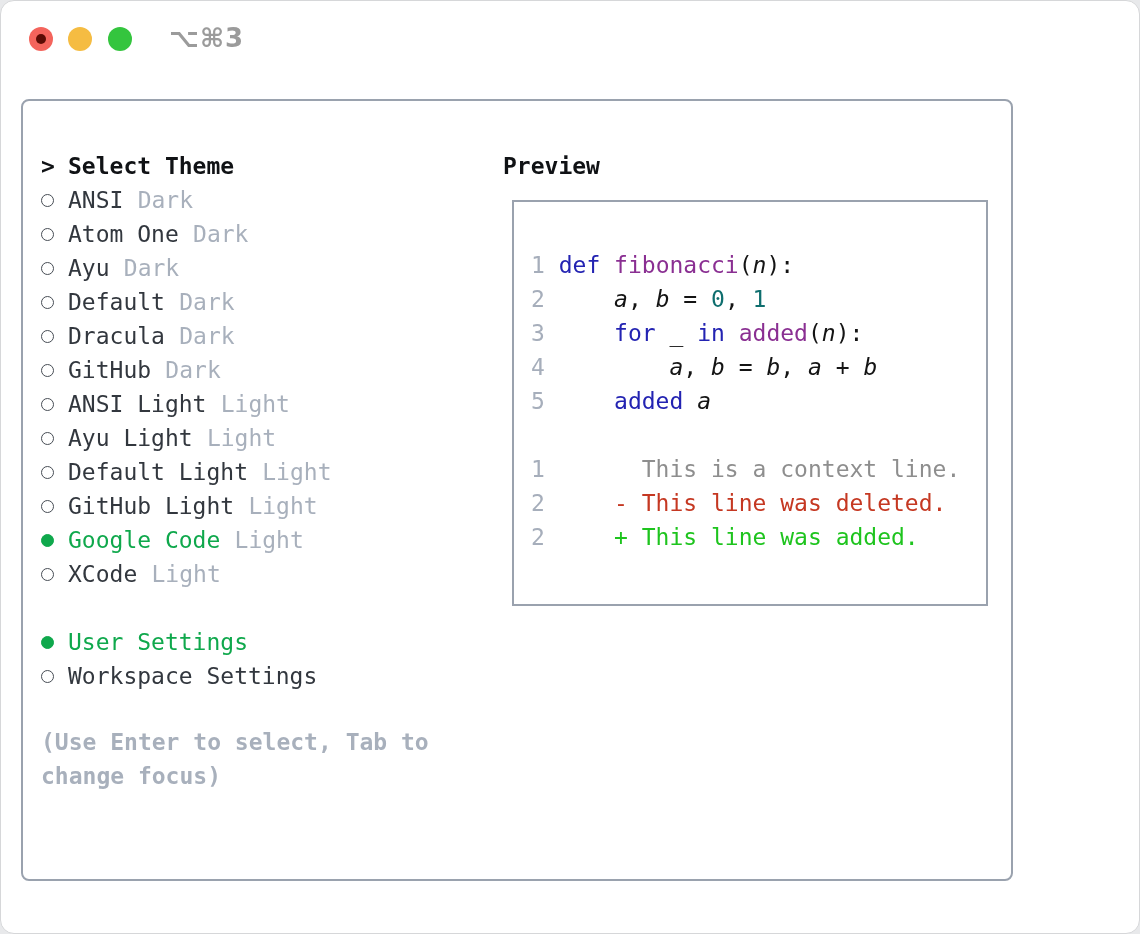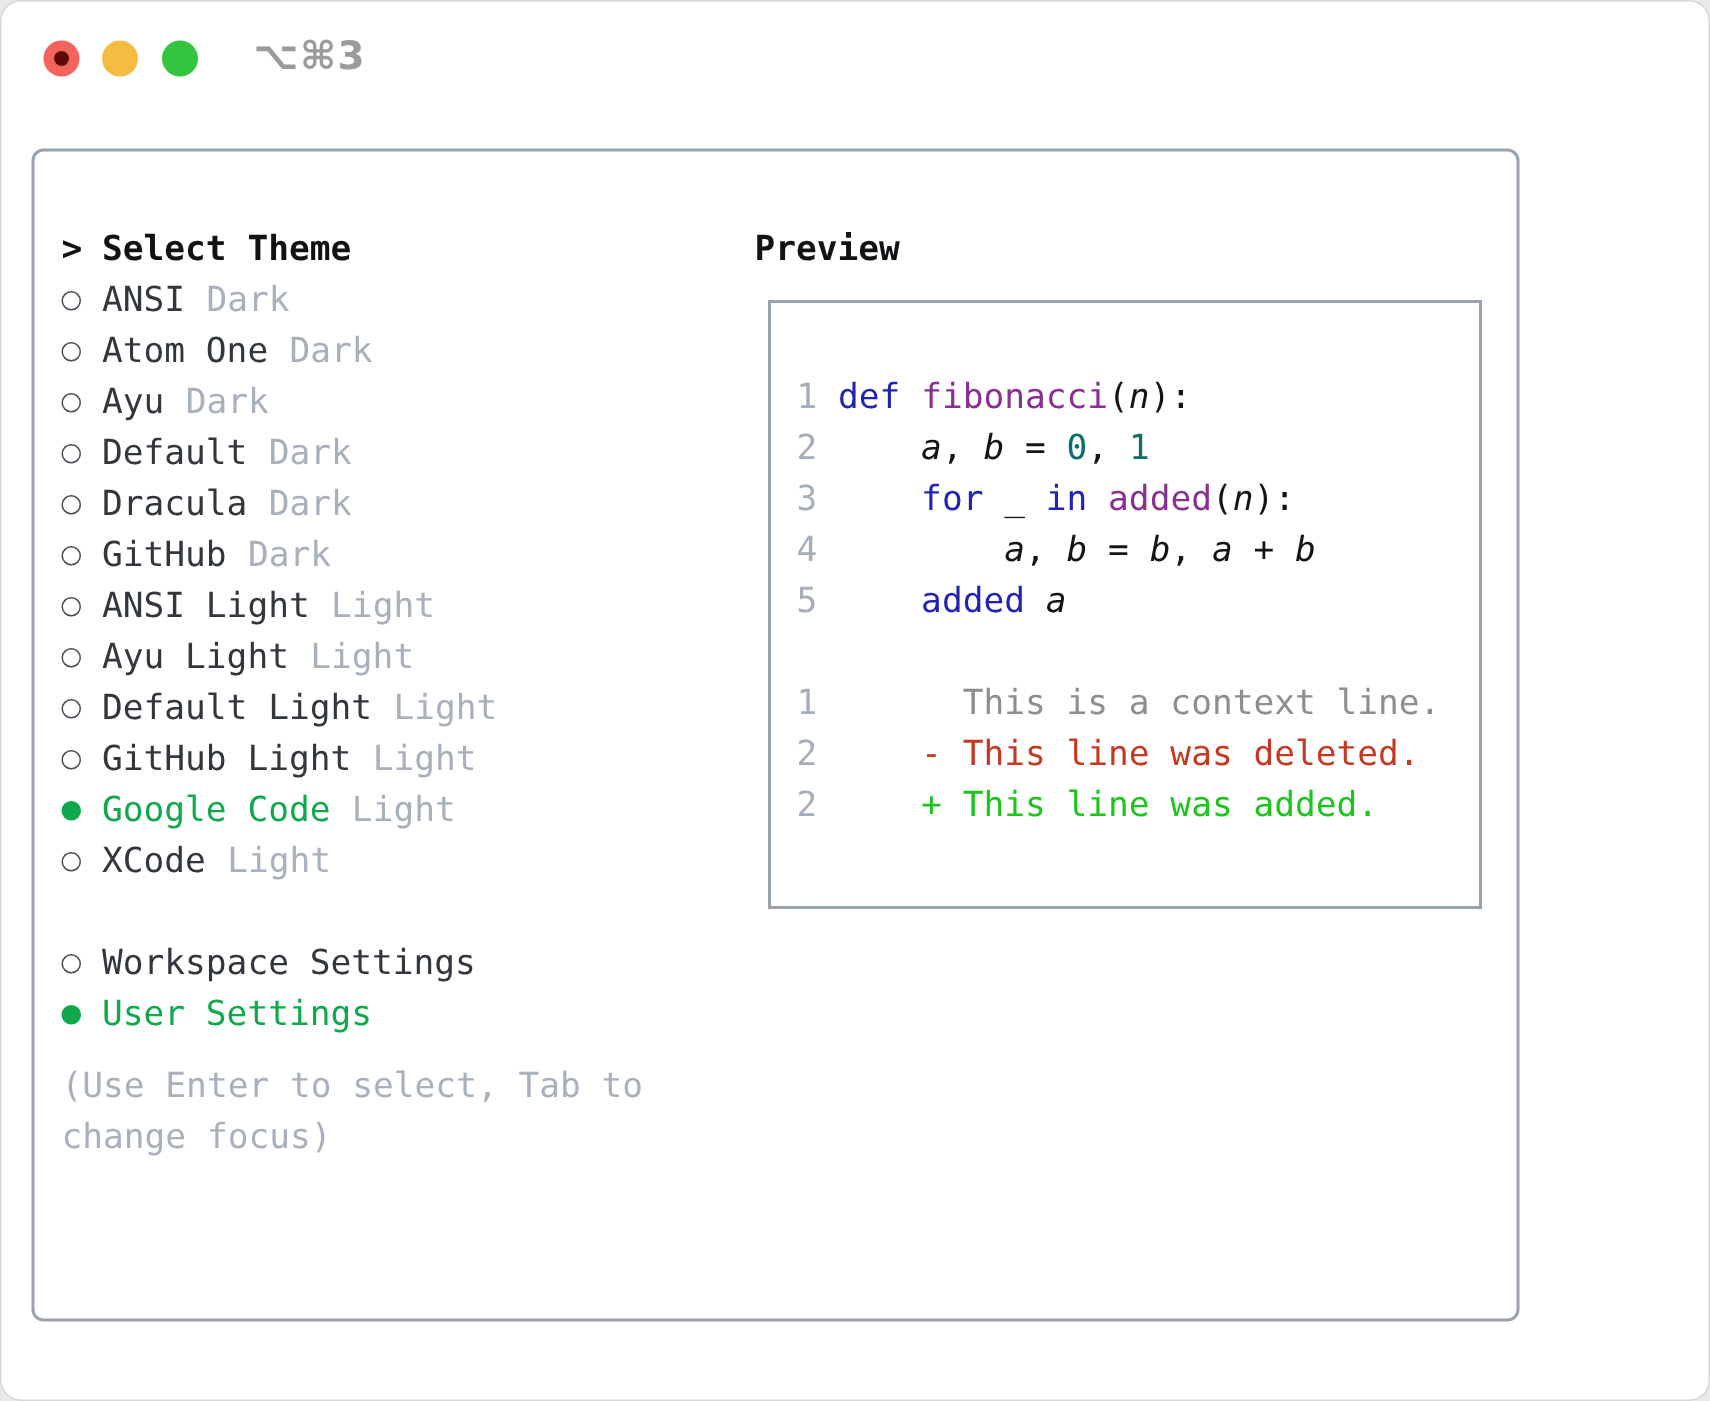--- a/index.html
+++ b/index.html
@@ -52,22 +52,22 @@
     width:13px;height:13px;border-radius:50%;
     border:1.5px solid #474d55;box-sizing:border-box;
   }
   .radio.filled{background:var(--accent-green);border-color:var(--accent-green);}
   .header-label{font-weight:bold;color:var(--header-black);}
   .theme-name{color:var(--text-dark);}
   .theme-variant{color:var(--muted);margin-left:0.62em;}
   .row.selected .theme-name{color:var(--accent-green);}
   .gap{height:34px;}
   .help{
-    margin-top:14px;color:var(--muted);
-    white-space:pre-line;width:420px;
+    margin-top:32px;color:var(--muted);
+    white-space:pre-line;width:420px;font-weight:bold;
   }
   
   .preview-header{height:34px;font-weight:bold;color:var(--header-black);}
   .preview-box{
     margin-top:17px;margin-left:9px;
     width:476px;height:406px;box-sizing:border-box;
     border:2px solid var(--panel-border);
     padding:46px 0 0 17px;
     overflow:hidden;
   }
@@ -117,22 +117,22 @@
           <div class="row"><span class="bullet-col"><span class="radio"></span></span><span class="theme-name">Default Light</span><span class="theme-variant">Light</span></div>
           <div class="row"><span class="bullet-col"><span class="radio"></span></span><span class="theme-name">GitHub Light</span><span class="theme-variant">Light</span></div>
           <div class="row selected"><span class="bullet-col"><span class="radio filled"></span></span><span class="theme-name">Google Code</span><span class="theme-variant">Light</span></div>
           <div class="row"><span class="bullet-col"><span class="radio"></span></span><span class="theme-name">XCode</span><span class="theme-variant">Light</span></div>
         </div>
 
       <div class="gap"></div>
 
 
       <div id="apply-list">
+          <div class="row selected"><span class="bullet-col"><span class="radio filled"></span></span><span class="theme-name">User Settings</span></div>
           <div class="row"><span class="bullet-col"><span class="radio"></span></span><span class="theme-name">Workspace Settings</span></div>
-          <div class="row selected"><span class="bullet-col"><span class="radio filled"></span></span><span class="theme-name">User Settings</span></div>
         </div>
 
       <div class="help">(Use Enter to select, Tab to
 change focus)</div>
     </div>
 
     <div class="right-col">
       <div class="preview-header">Preview</div>
       <div class="preview-box" id="preview-box">
           <div class="code-line"><span class="line-num">1</span><span class="seg-keyword">def</span><span class="seg-plain"> </span><span class="seg-function">fibonacci</span><span class="seg-plain">(</span><span class="seg-variable">n</span><span class="seg-plain">):</span></div>

